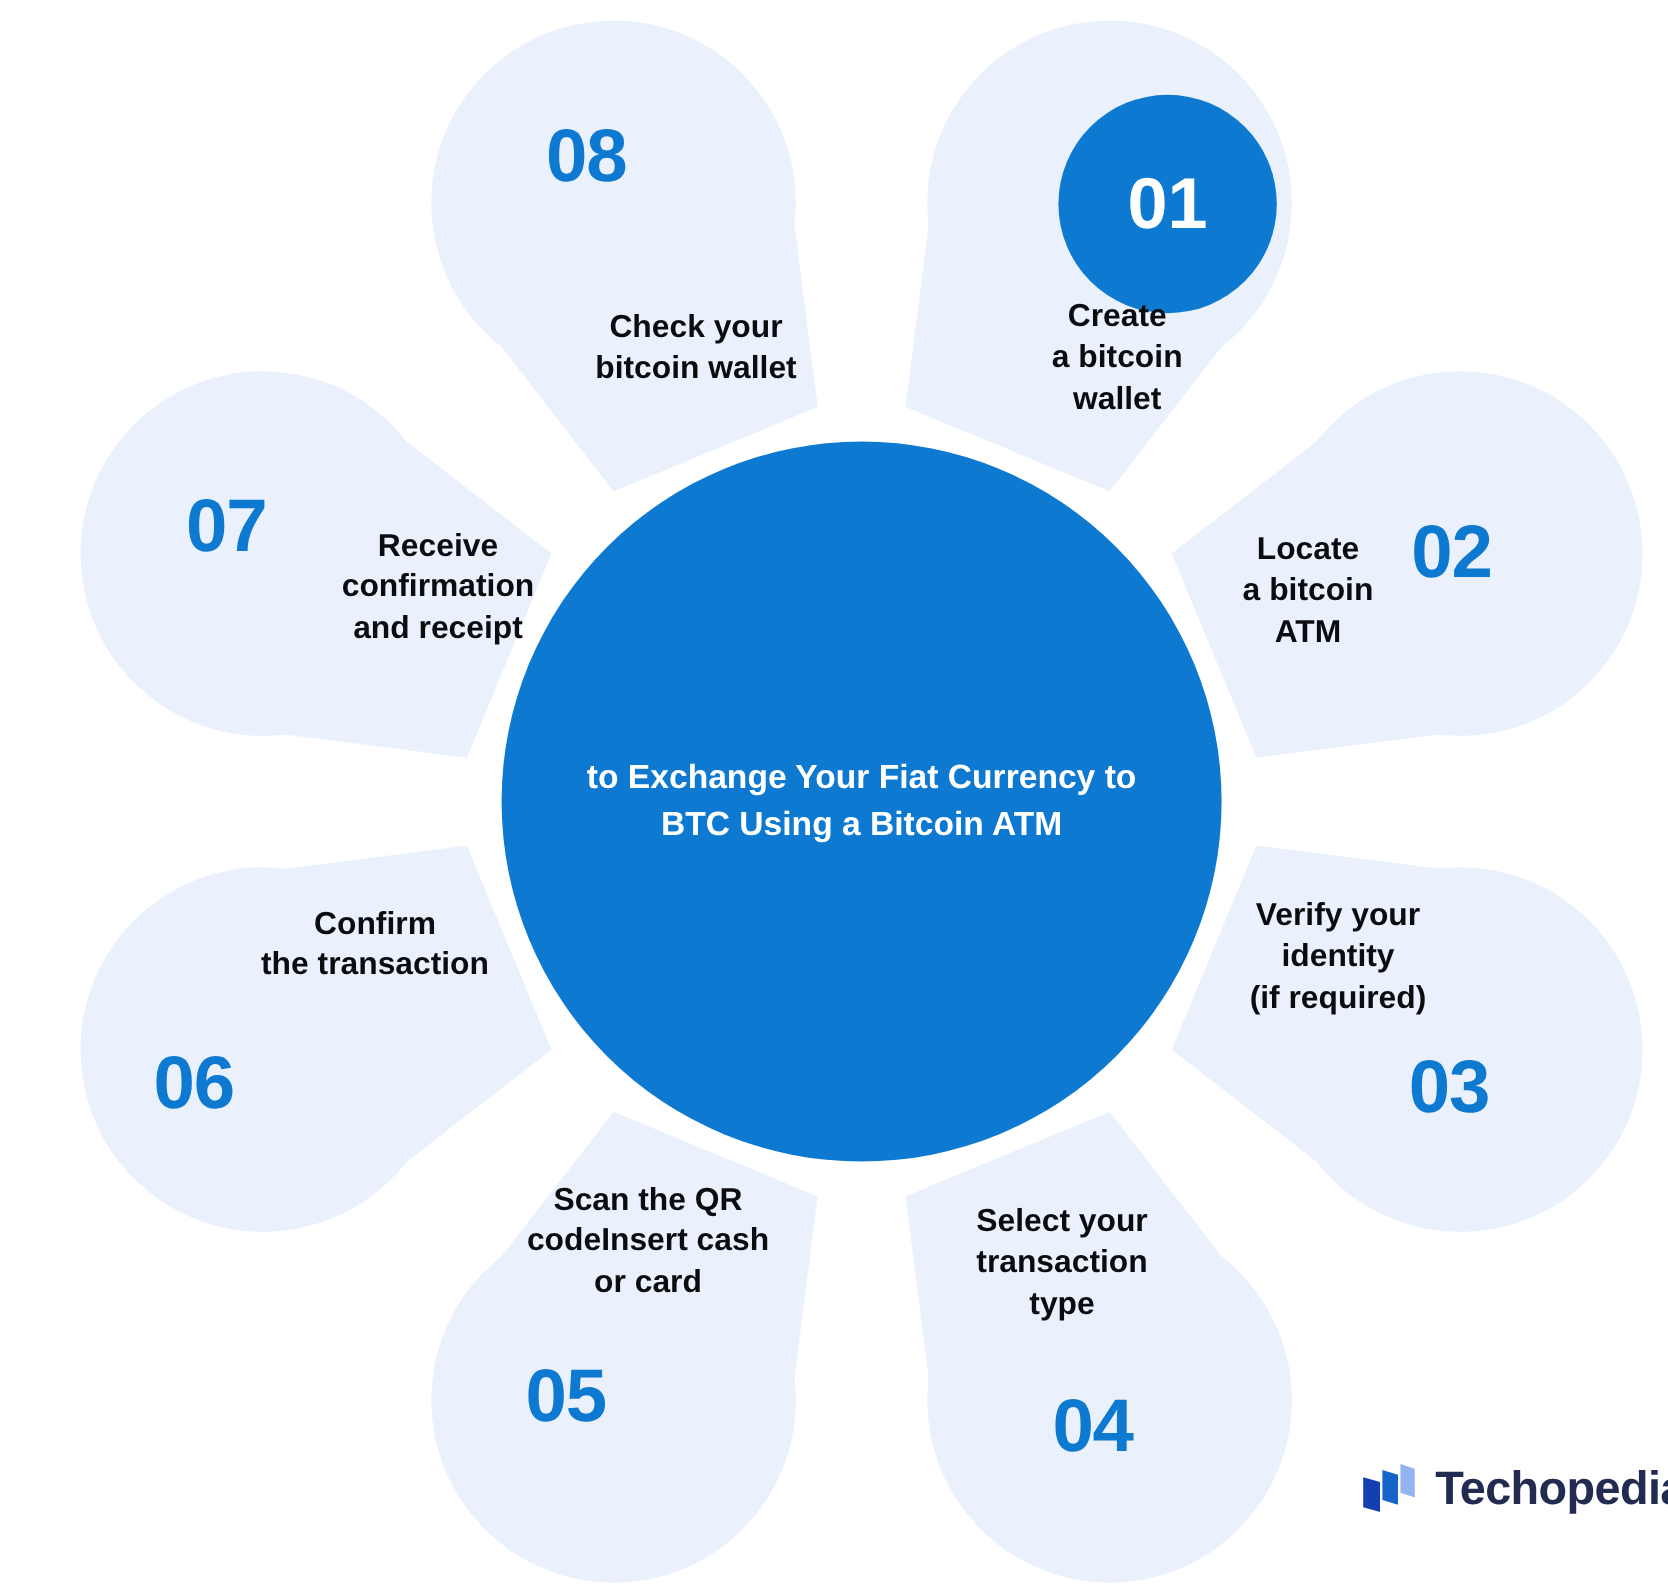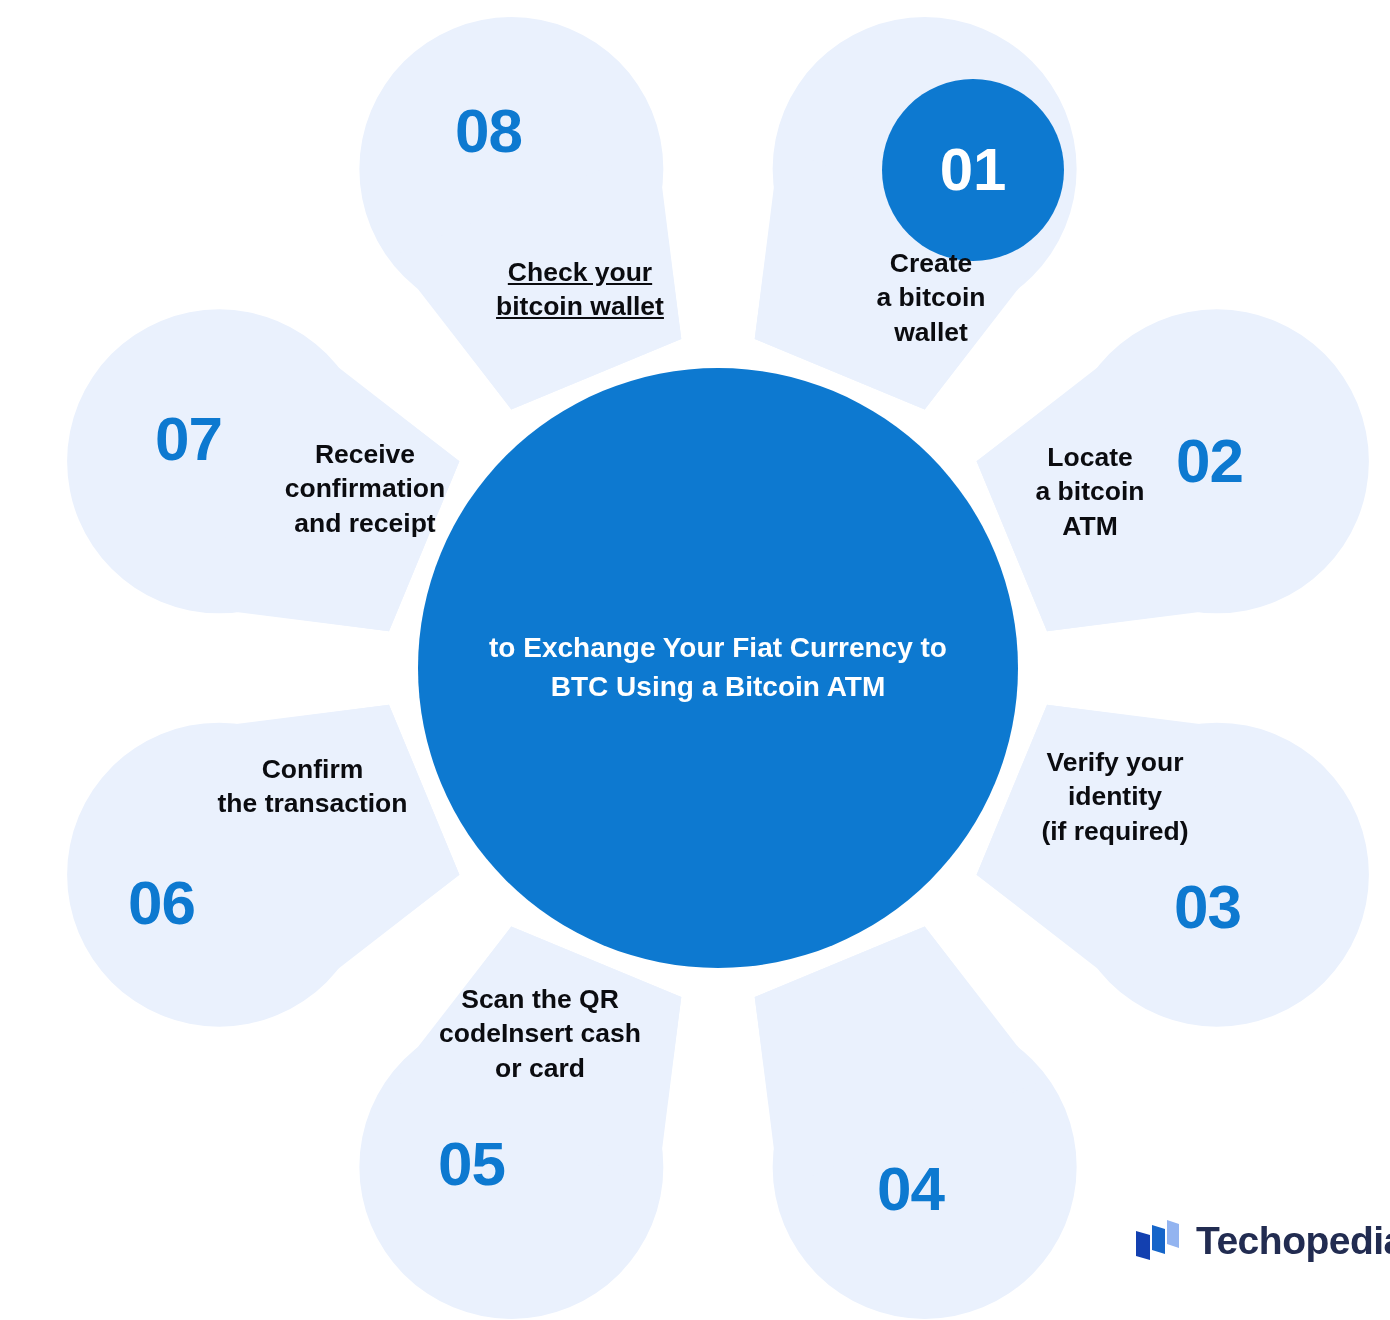--- a/index.html
+++ b/index.html
@@ -115,21 +115,21 @@
   #num-05 { left: 438px; top: 1133px; }
   #lab-05 { left: 410px; top: 982px; width: 260px; }
   
   #num-06 { left: 128px; top: 848px; margin-top: 24px; }
   #lab-06 { left: 190px; top: 752px; width: 245px; }
   
   #num-07 { left: 155px; top: 408px; }
   #lab-07 { left: 240px; top: 437px; width: 250px; }
   
   #num-08 { left: 455px; top: 100px; }
-  #lab-08 { left: 455px; top: 255px; width: 250px; text-decoration: underline; }
+  #lab-08 { left: 455px; top: 255px; width: 250px; }
 
   
   .logo {
     position: absolute;
     left: 1133px;
     top: 1218px;
     display: flex;
     align-items: center;
     gap: 13px;
   }
@@ -240,20 +240,23 @@
   <div class="step-label" id="lab-02">Locate
 a bitcoin
 ATM</div>
 
   <div class="step-num" id="num-03">03</div>
   <div class="step-label" id="lab-03">Verify your
 identity
 (if required)</div>
 
   <div class="step-num" id="num-04">04</div>
+  <div class="step-label" id="lab-04">Select your
+transaction
+type</div>
 
   <div class="step-num" id="num-05">05</div>
   <div class="step-label" id="lab-05">Scan the QR
 codeInsert cash
 or card</div>
 
   <div class="step-num" id="num-06">06</div>
   <div class="step-label" id="lab-06">Confirm
 the transaction</div>
 

